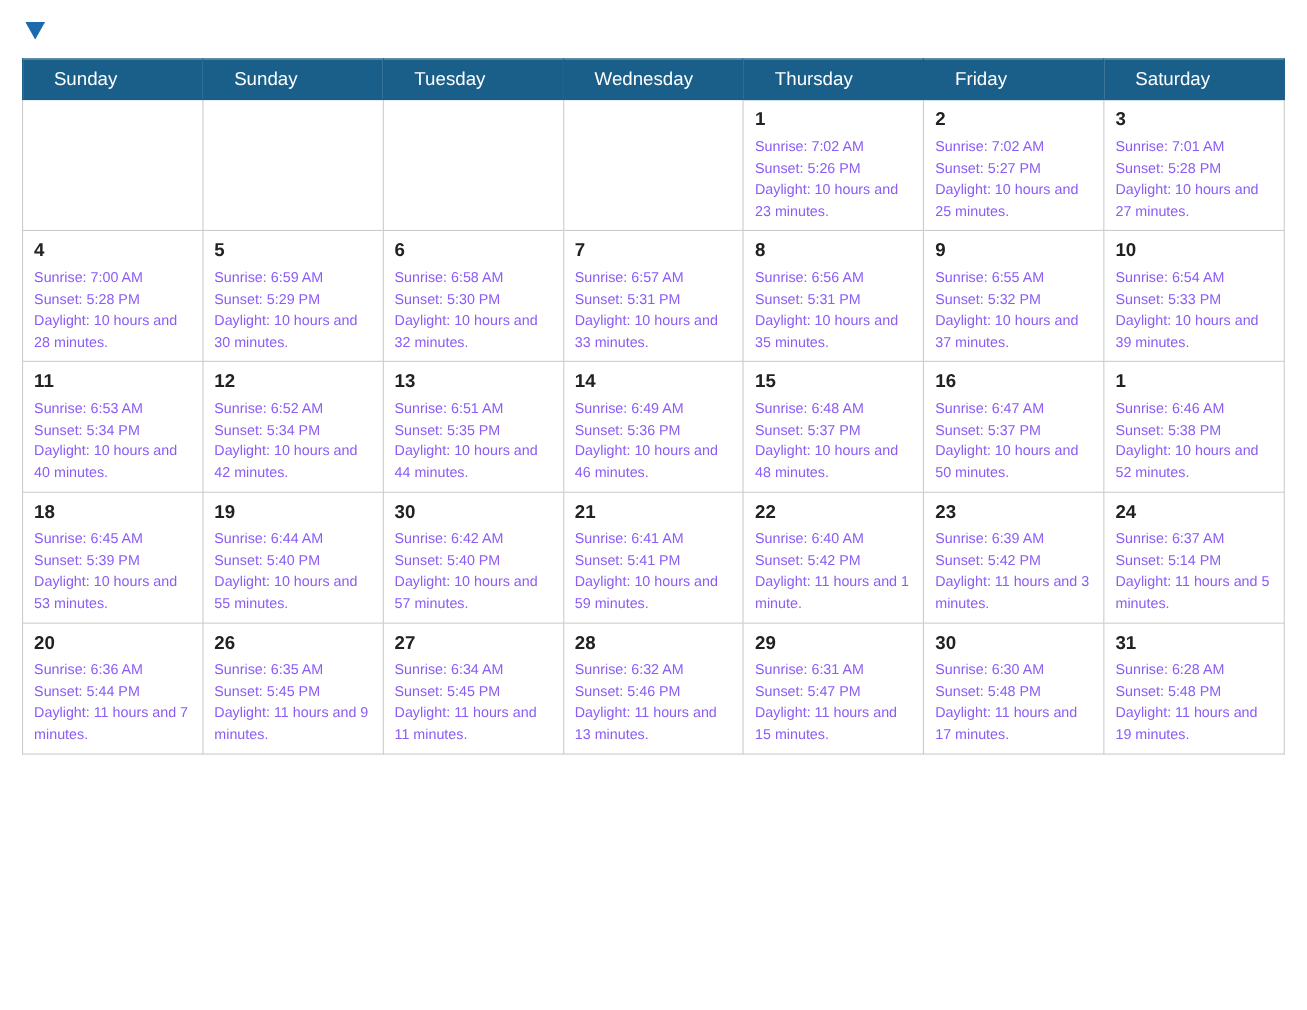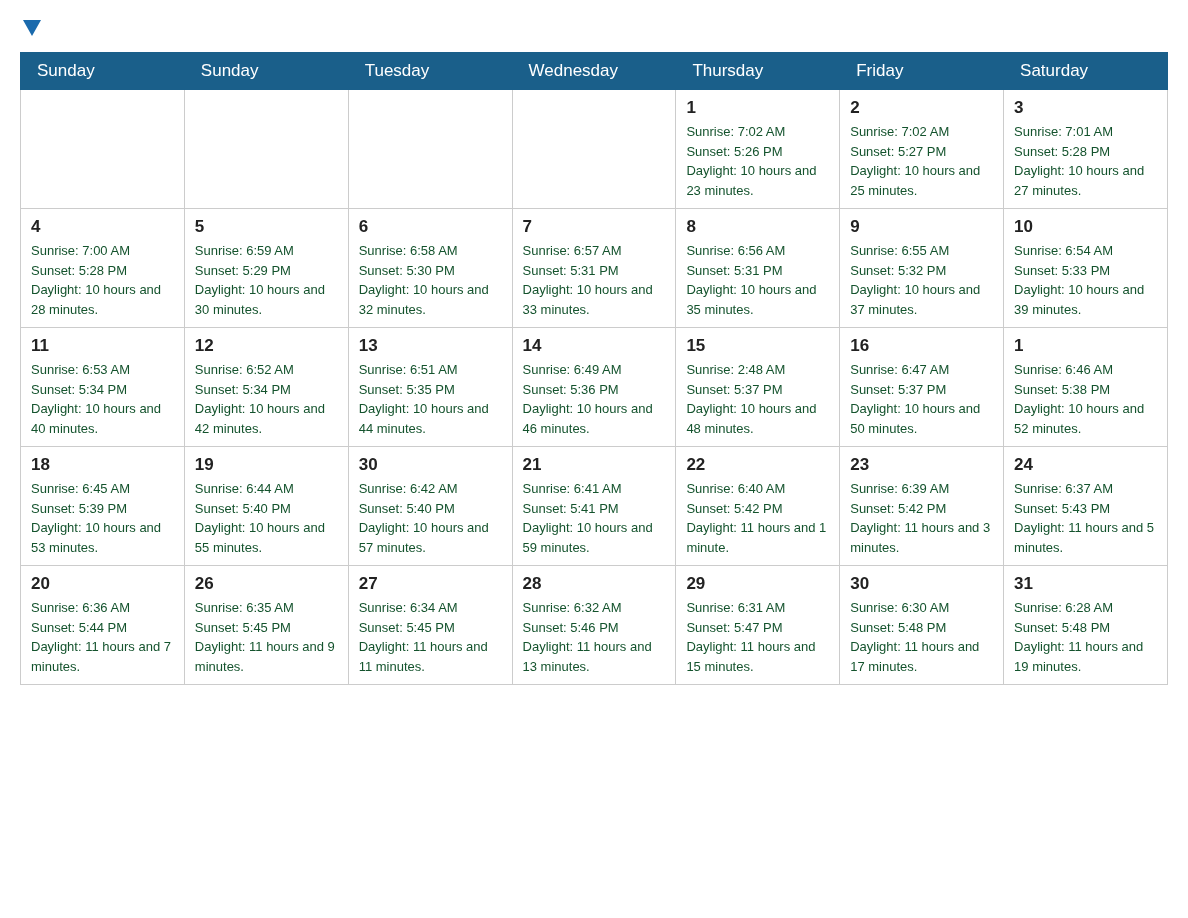--- a/index.html
+++ b/index.html
@@ -36,21 +36,21 @@
       margin-top: 4px;
     }
     .calendar {
       width: 100%;
       border-collapse: collapse;
       margin-top: 10px;
     }
     .calendar th {
       background-color: #1a5f8a;
       color: #fff;
-      padding: 8px 16px;
+      padding: 8px 28px;
       text-align: left;
       font-size: 17px;
       font-weight: normal;
       border: 1px solid #1a5f8a;
     }
     .calendar td {
       vertical-align: top;
       padding: 8px 10px;
       border: 1px solid #ccc;
       width: 14.28%;
@@ -61,21 +61,21 @@
     .day-number {
       font-size: 17px;
       font-weight: bold;
       color: #222;
       margin-bottom: 4px;
       display: block;
     }
     .day-info {
       font-size: 13px;
       line-height: 1.5;
-      color: #14532d;
+      color: #8b5cf6;
     }
     .empty-cell {
       background: #fff;
     }
     .logo-row {
       display: flex;
       align-items: center;
     }
     .logo-text-general {
       font-size: 30px;
@@ -218,21 +218,21 @@
 Daylight: 10 hours and 44 minutes.</div>
         </td>
         <td>
           <span class="day-number">14</span>
           <div class="day-info">Sunrise: 6:49 AM
 Sunset: 5:36 PM
 Daylight: 10 hours and 46 minutes.</div>
         </td>
         <td>
           <span class="day-number">15</span>
-          <div class="day-info">Sunrise: 2:48 AM
+          <div class="day-info">Sunrise: 6:48 AM
 Sunset: 5:37 PM
 Daylight: 10 hours and 48 minutes.</div>
         </td>
         <td>
           <span class="day-number">16</span>
           <div class="day-info">Sunrise: 6:47 AM
 Sunset: 5:37 PM
 Daylight: 10 hours and 50 minutes.</div>
         </td>
         <td>
@@ -275,21 +275,21 @@
         </td>
         <td>
           <span class="day-number">23</span>
           <div class="day-info">Sunrise: 6:39 AM
 Sunset: 5:42 PM
 Daylight: 11 hours and 3 minutes.</div>
         </td>
         <td>
           <span class="day-number">24</span>
           <div class="day-info">Sunrise: 6:37 AM
-Sunset: 5:43 PM
+Sunset: 5:14 PM
 Daylight: 11 hours and 5 minutes.</div>
         </td>
       </tr>
       <tr>
         <td>
           <span class="day-number">20</span>
           <div class="day-info">Sunrise: 6:36 AM
 Sunset: 5:44 PM
 Daylight: 11 hours and 7 minutes.</div>
         </td>

